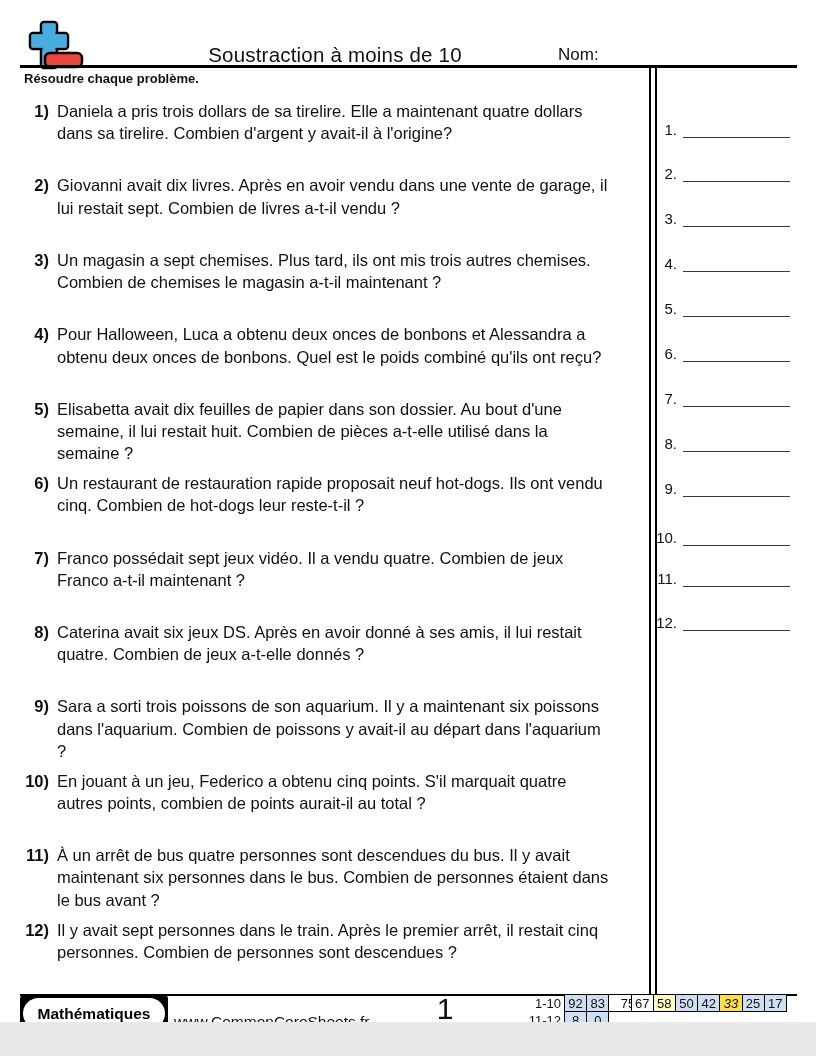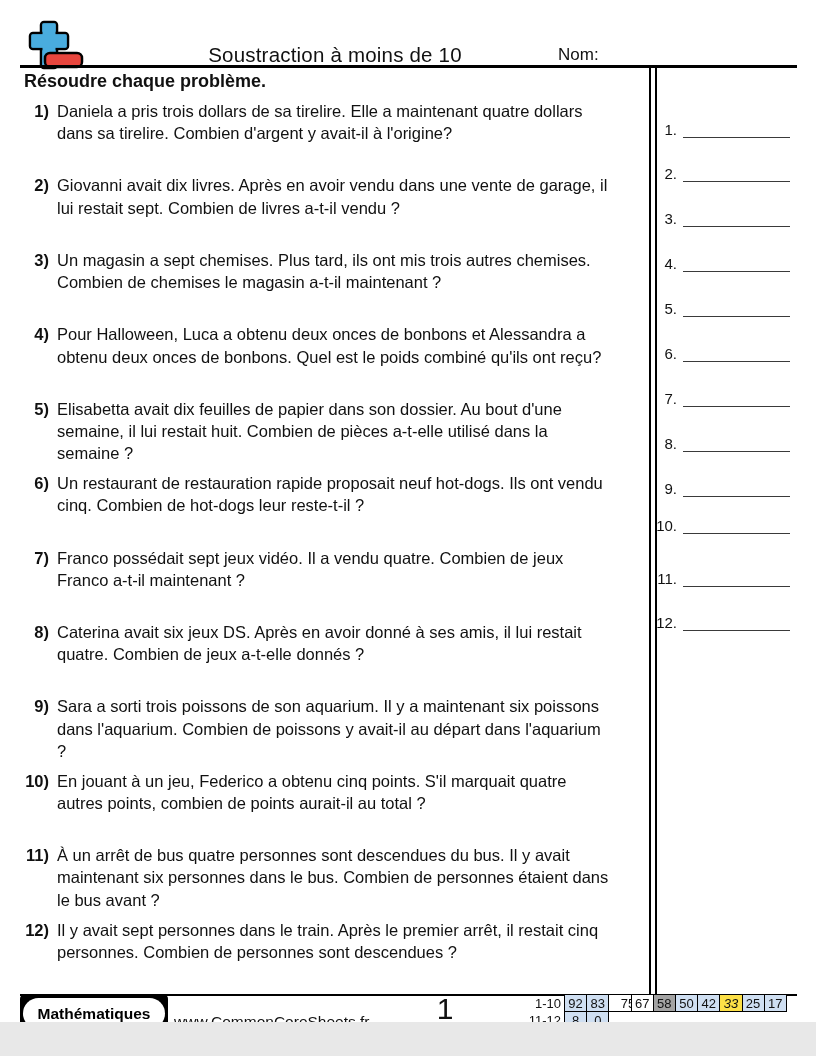--- a/index.html
+++ b/index.html
@@ -10,21 +10,21 @@
     overflow:hidden;
   }
   
   .logo { position:absolute; left:27px; top:20px; }
   .title {
     position:absolute; left:180px; top:43px; width:310px; text-align:center;
     font-size:20.5px; letter-spacing:.2px;
   }
   .nom-label { position:absolute; left:558px; top:45px; font-size:17px; }
   .header-rule { position:absolute; left:20px; top:65px; width:777px; height:3px; background:#000; }
-  .instruction { position:absolute; left:24px; top:71px; font-size:18px; font-weight:bold; }
+  .instruction { position:absolute; left:24px; top:71px; font-size:13px; font-weight:bold; }
   
   .answers-title {
     position:absolute; left:660px; top:70px; width:155px; text-align:center;
     font-size:19.5px; font-weight:bold; text-decoration:underline; letter-spacing:1px;
   }
   .col-divider {
     position:absolute; left:649px; top:68px; width:8px; height:927px;
     border-left:2px solid #000; border-right:2px solid #000;
   }
   .answer { position:absolute; left:648px; width:150px; height:22px; }
@@ -165,21 +165,21 @@
         <span class="aline"></span>
       </div>
       <div class="answer" style="top: 434.8px;">
         <span class="anum">8.</span>
         <span class="aline"></span>
       </div>
       <div class="answer" style="top: 479.7px;">
         <span class="anum">9.</span>
         <span class="aline"></span>
       </div>
-      <div class="answer" style="top: 517px;">
+      <div class="answer" style="top: 529px;">
         <span class="anum">10.</span>
         <span class="aline"></span>
       </div>
       <div class="answer" style="top: 569.5px;">
         <span class="anum">11.</span>
         <span class="aline"></span>
       </div>
       <div class="answer" style="top: 614.4px;">
         <span class="anum">12.</span>
         <span class="aline"></span>
@@ -192,21 +192,21 @@
   </div>
   <div class="site-url">www.CommonCoreSheets.fr</div>
   <div class="page-num">1</div>
   <div class="score-table" id="score-table">
       <div class="srow">
         <div class="slabel">1-10</div>
         <div class="scell" style="background: rgb(207, 223, 242);">92</div>
         <div class="scell" style="background: rgb(207, 223, 242);">83</div>
         <div class="scell" style="background: rgb(255, 255, 255); padding-left: 16px;">75</div>
         <div class="scell" style="background: rgb(255, 255, 255);">67</div>
-        <div class="scell" style="background: #a3a3a3;">58</div>
+        <div class="scell" style="background: #fef9c3;">58</div>
         <div class="scell" style="background: rgb(207, 223, 242);">50</div>
         <div class="scell" style="background: rgb(207, 223, 242);">42</div>
         <div class="scell" style="background: #fde047; font-style: italic;">33</div>
         <div class="scell" style="background: rgb(207, 223, 242);">25</div>
         <div class="scell" style="background: rgb(207, 223, 242);">17</div>
       </div>
       <div class="srow">
         <div class="slabel">11-12</div>
         <div class="scell" style="background: rgb(207, 223, 242);">8</div>
         <div class="scell" style="background: rgb(207, 223, 242);">0</div>

